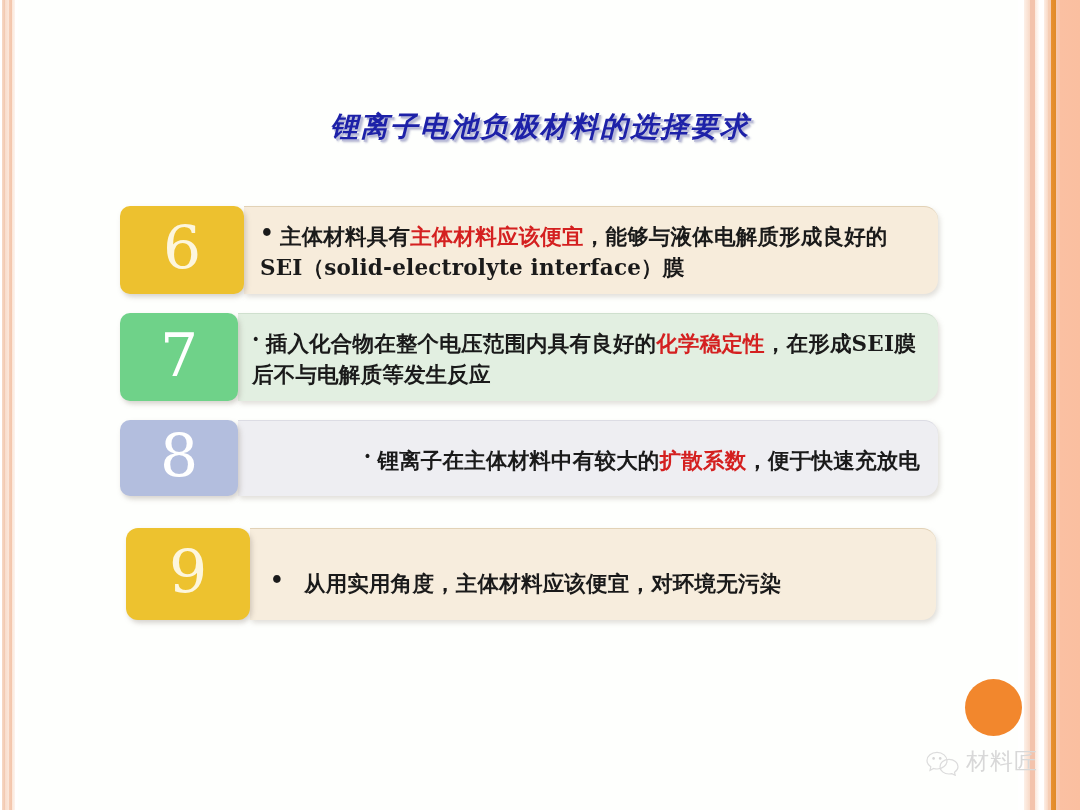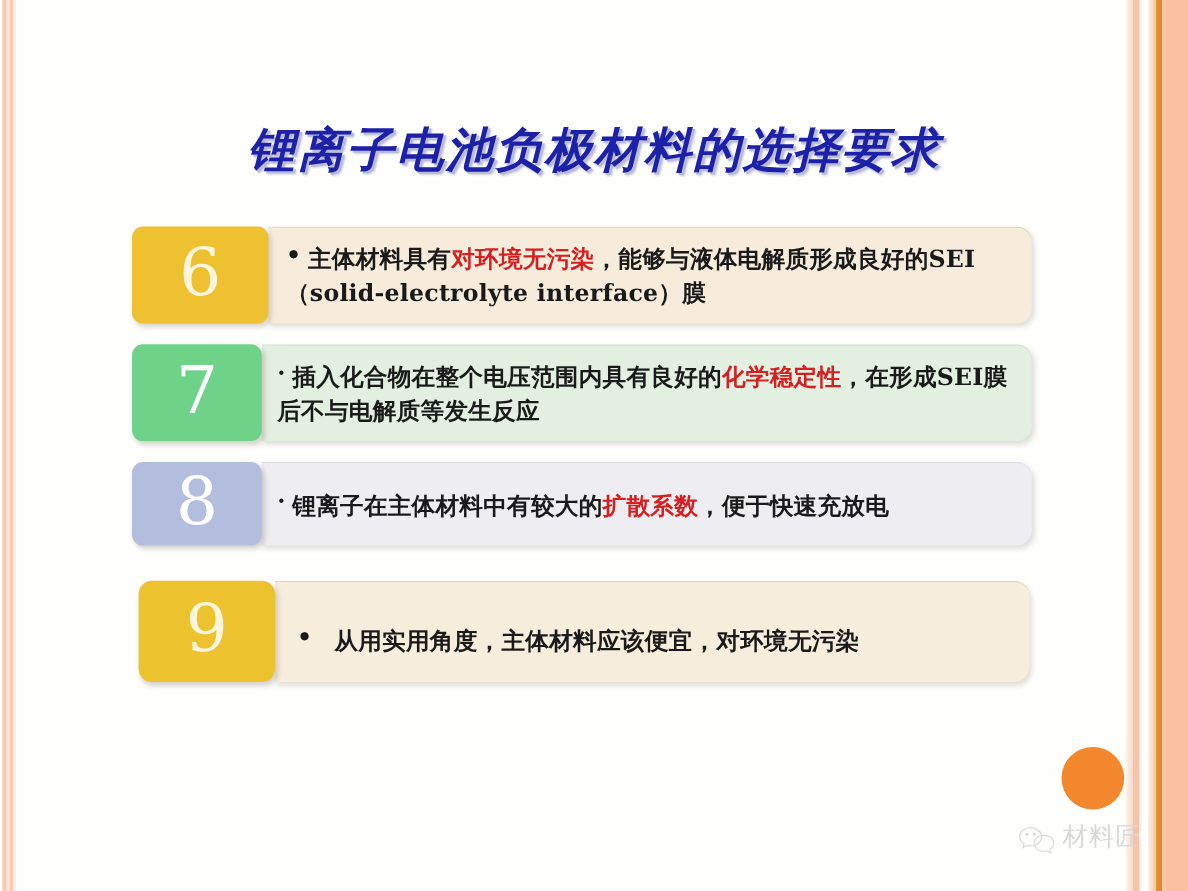--- a/index.html
+++ b/index.html
@@ -51,21 +51,21 @@
         #fac0a2 42px, #fabfa0 62px);
   }
 
   
   .title {
     position: absolute;
     left: 0; top: 108px;
     width: 1080px;
     text-align: center;
     font-family: "DejaVu Serif", "Liberation Serif", serif;
-    font-size: 43px;
+    font-size: 28px;
     font-weight: bold;
     font-style: italic;
     letter-spacing: 2px;
     color: #1d21a8;
     text-shadow: 2px 2px 0 #b9bbd8, 3px 3px 2px rgba(120,122,170,0.45);
     white-space: nowrap;
   }
 
   
   .rows {
@@ -130,21 +130,21 @@
   
   #row-7 { left: 120px; top: 313px; width: 818px; height: 88px; }
   #row-7 .badge { width: 118px; background: #6fd289; }
   #row-7 .badge span { color: #ffffff; }
   #row-7 .body { background: #e2efe1; border-top: 1px solid #cfe0ce; padding: 8px 18px 8px 14px; }
 
   
   #row-8 { left: 120px; top: 420px; width: 818px; height: 76px; }
   #row-8 .badge { width: 118px; background: #b3bede; }
   #row-8 .badge span { color: #ffffff; }
-  #row-8 .body { background: #eeeef2; border-top: 1px solid #dcdce4; padding: 8px 18px 8px 14px; }
+  #row-8 .body { background: #eeeef2; border-top: 1px solid #dcdce4; padding: 8px 18px 8px 14px; justify-content: flex-end; }
 
   
   #row-9 { left: 126px; top: 528px; width: 810px; height: 92px; }
   #row-9 .badge { width: 124px; border-radius: 12px; background: #edc22f; }
   #row-9 .badge span { color: #fdf6dd; }
   #row-9 .body { background: #f7eddd; border-top: 1px solid #e2d2b6; padding: 22px 18px 8px 20px; }
   #row-9 .bullet { margin-right: 20px; }
 
   
   .orange-dot {
@@ -180,21 +180,21 @@
   <div class="title">锂离子电池负极材料的选择要求</div>
 
   <div class="rows">
 
     <div class="row" id="row-6">
       <div class="badge">
         <span>6</span>
       </div>
       <div class="body">
         <div class="body-inner">
-          <span class="bullet">•</span><span>主体材料具有</span><span class="hl">对环境无污染</span><span>，能够与液体电解质形成良好的SEI（solid-electrolyte interface）膜</span>
+          <span class="bullet">•</span><span>主体材料具有</span><span class="hl">主体材料应该便宜</span><span>，能够与液体电解质形成良好的SEI（solid-electrolyte interface）膜</span>
         </div>
       </div>
     </div>
 
     <div class="row" id="row-7">
       <div class="badge">
         <span>7</span>
       </div>
       <div class="body">
         <div class="body-inner">

